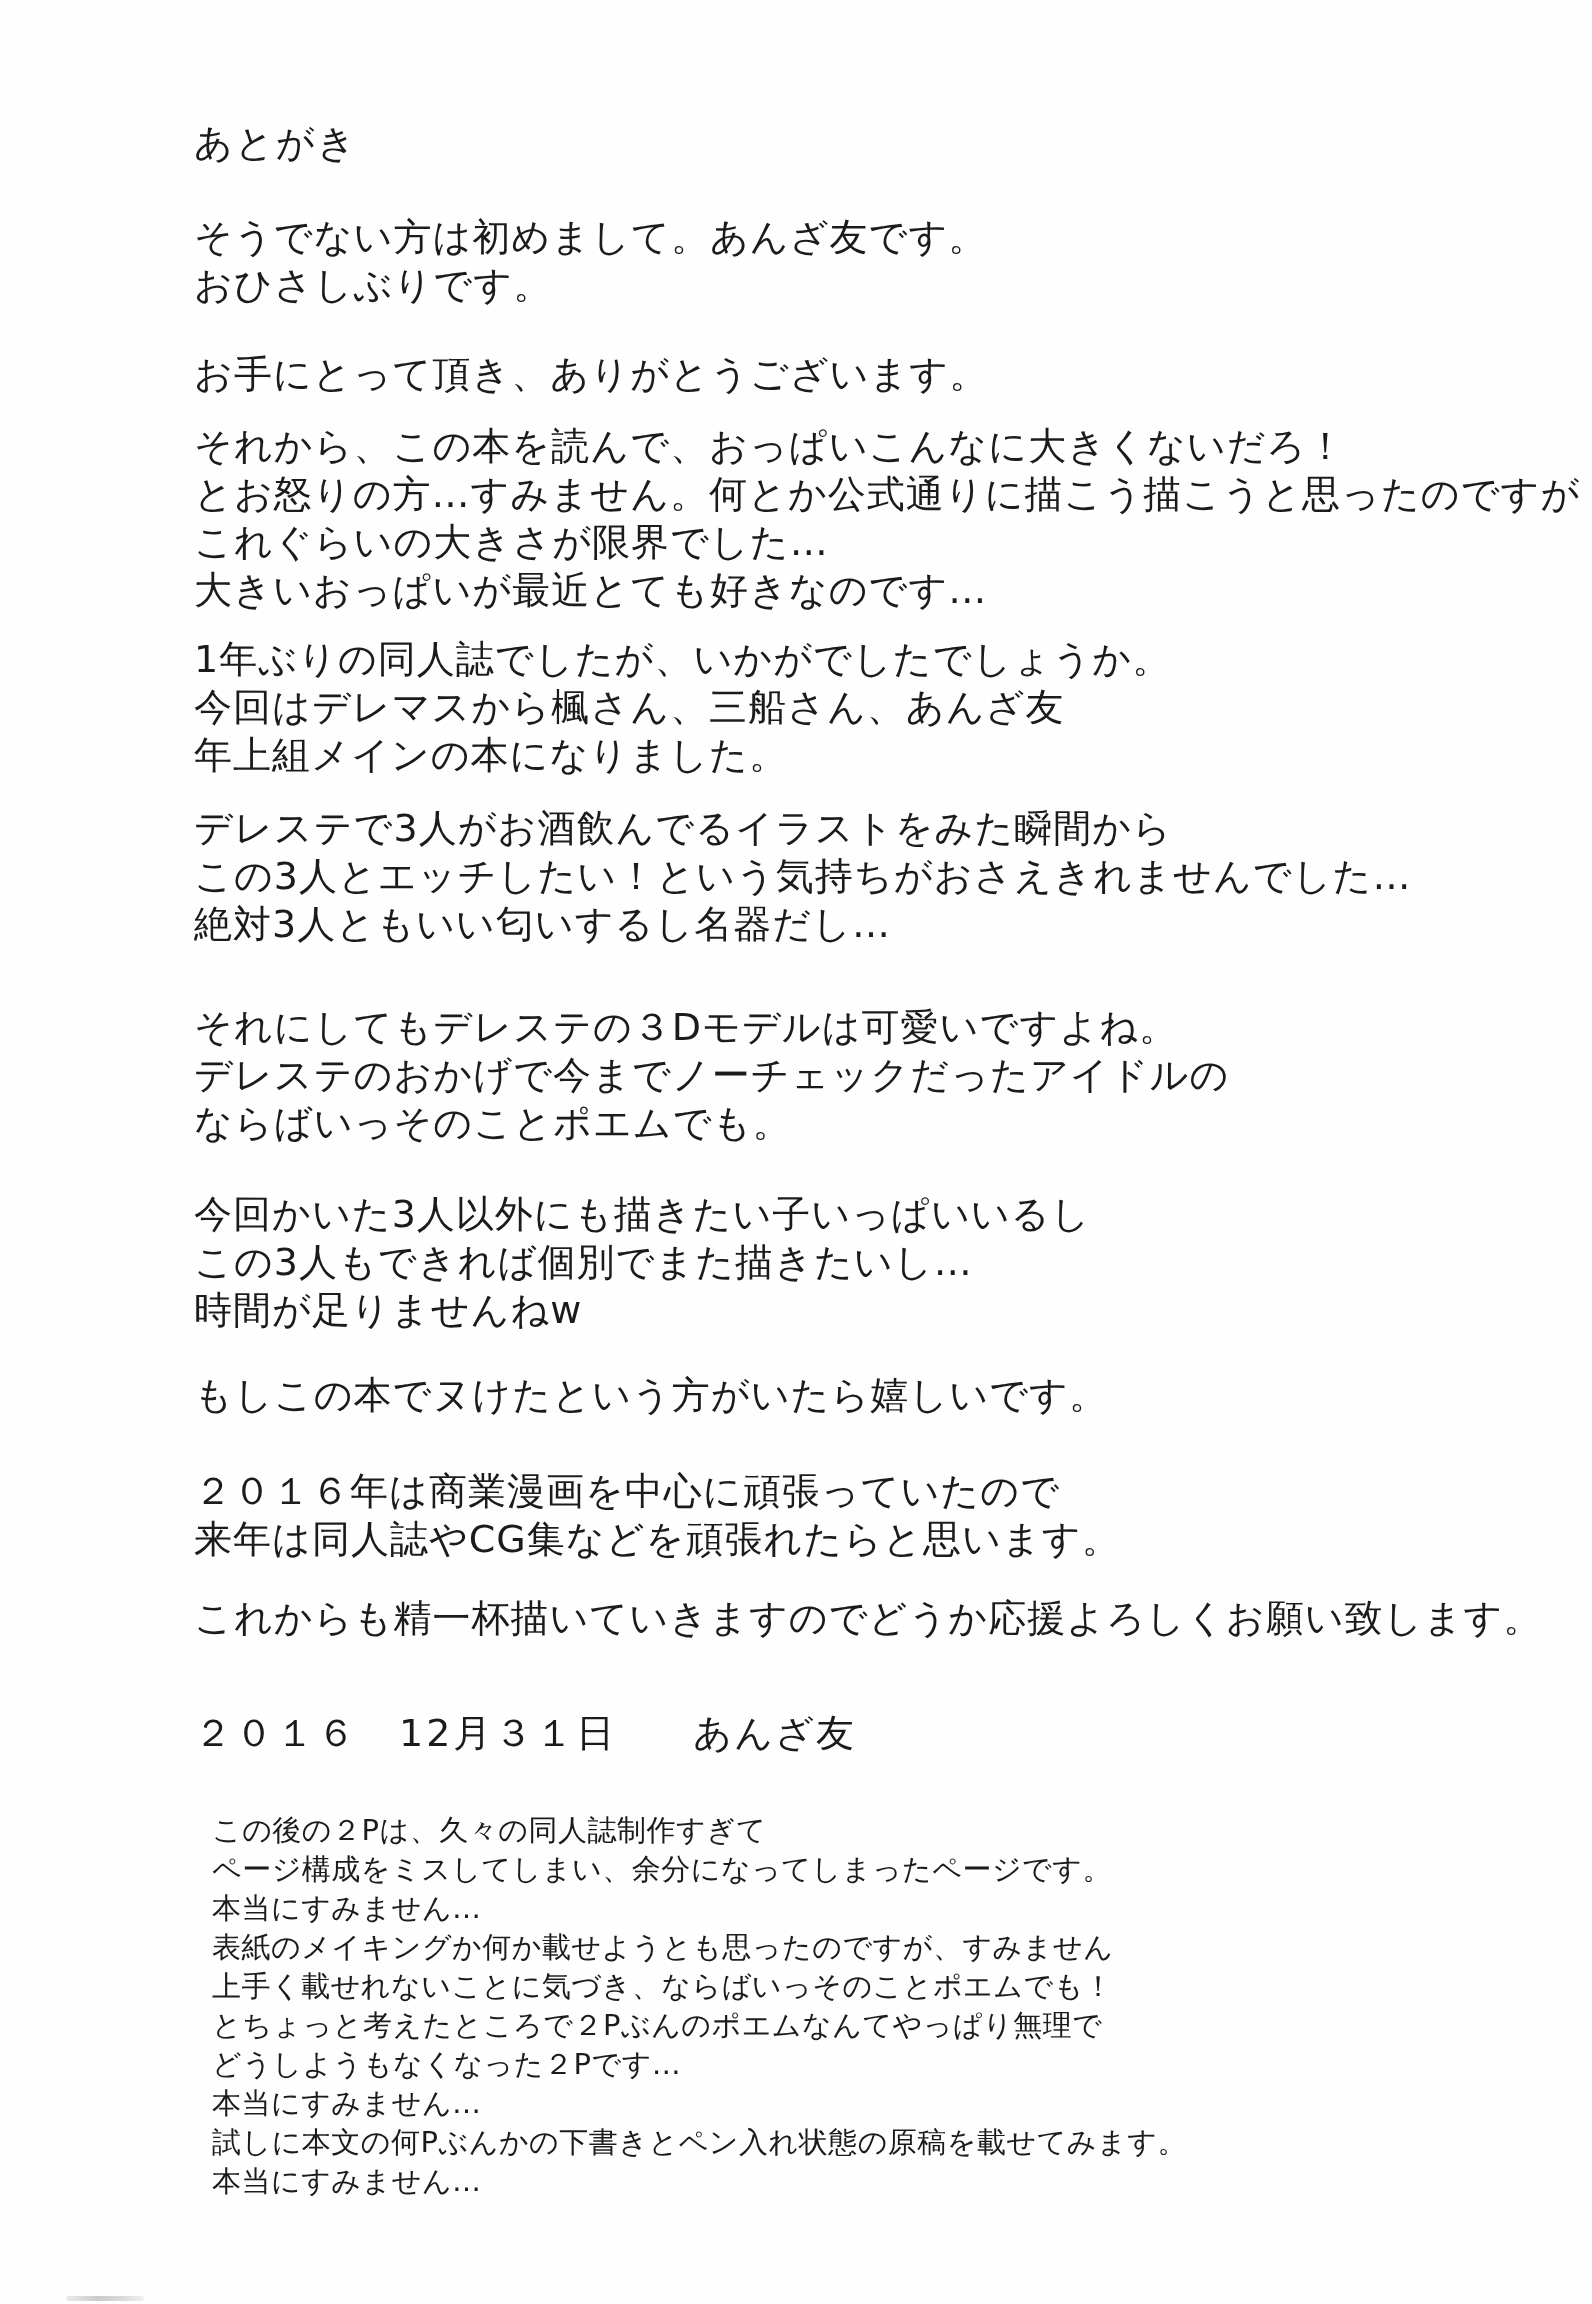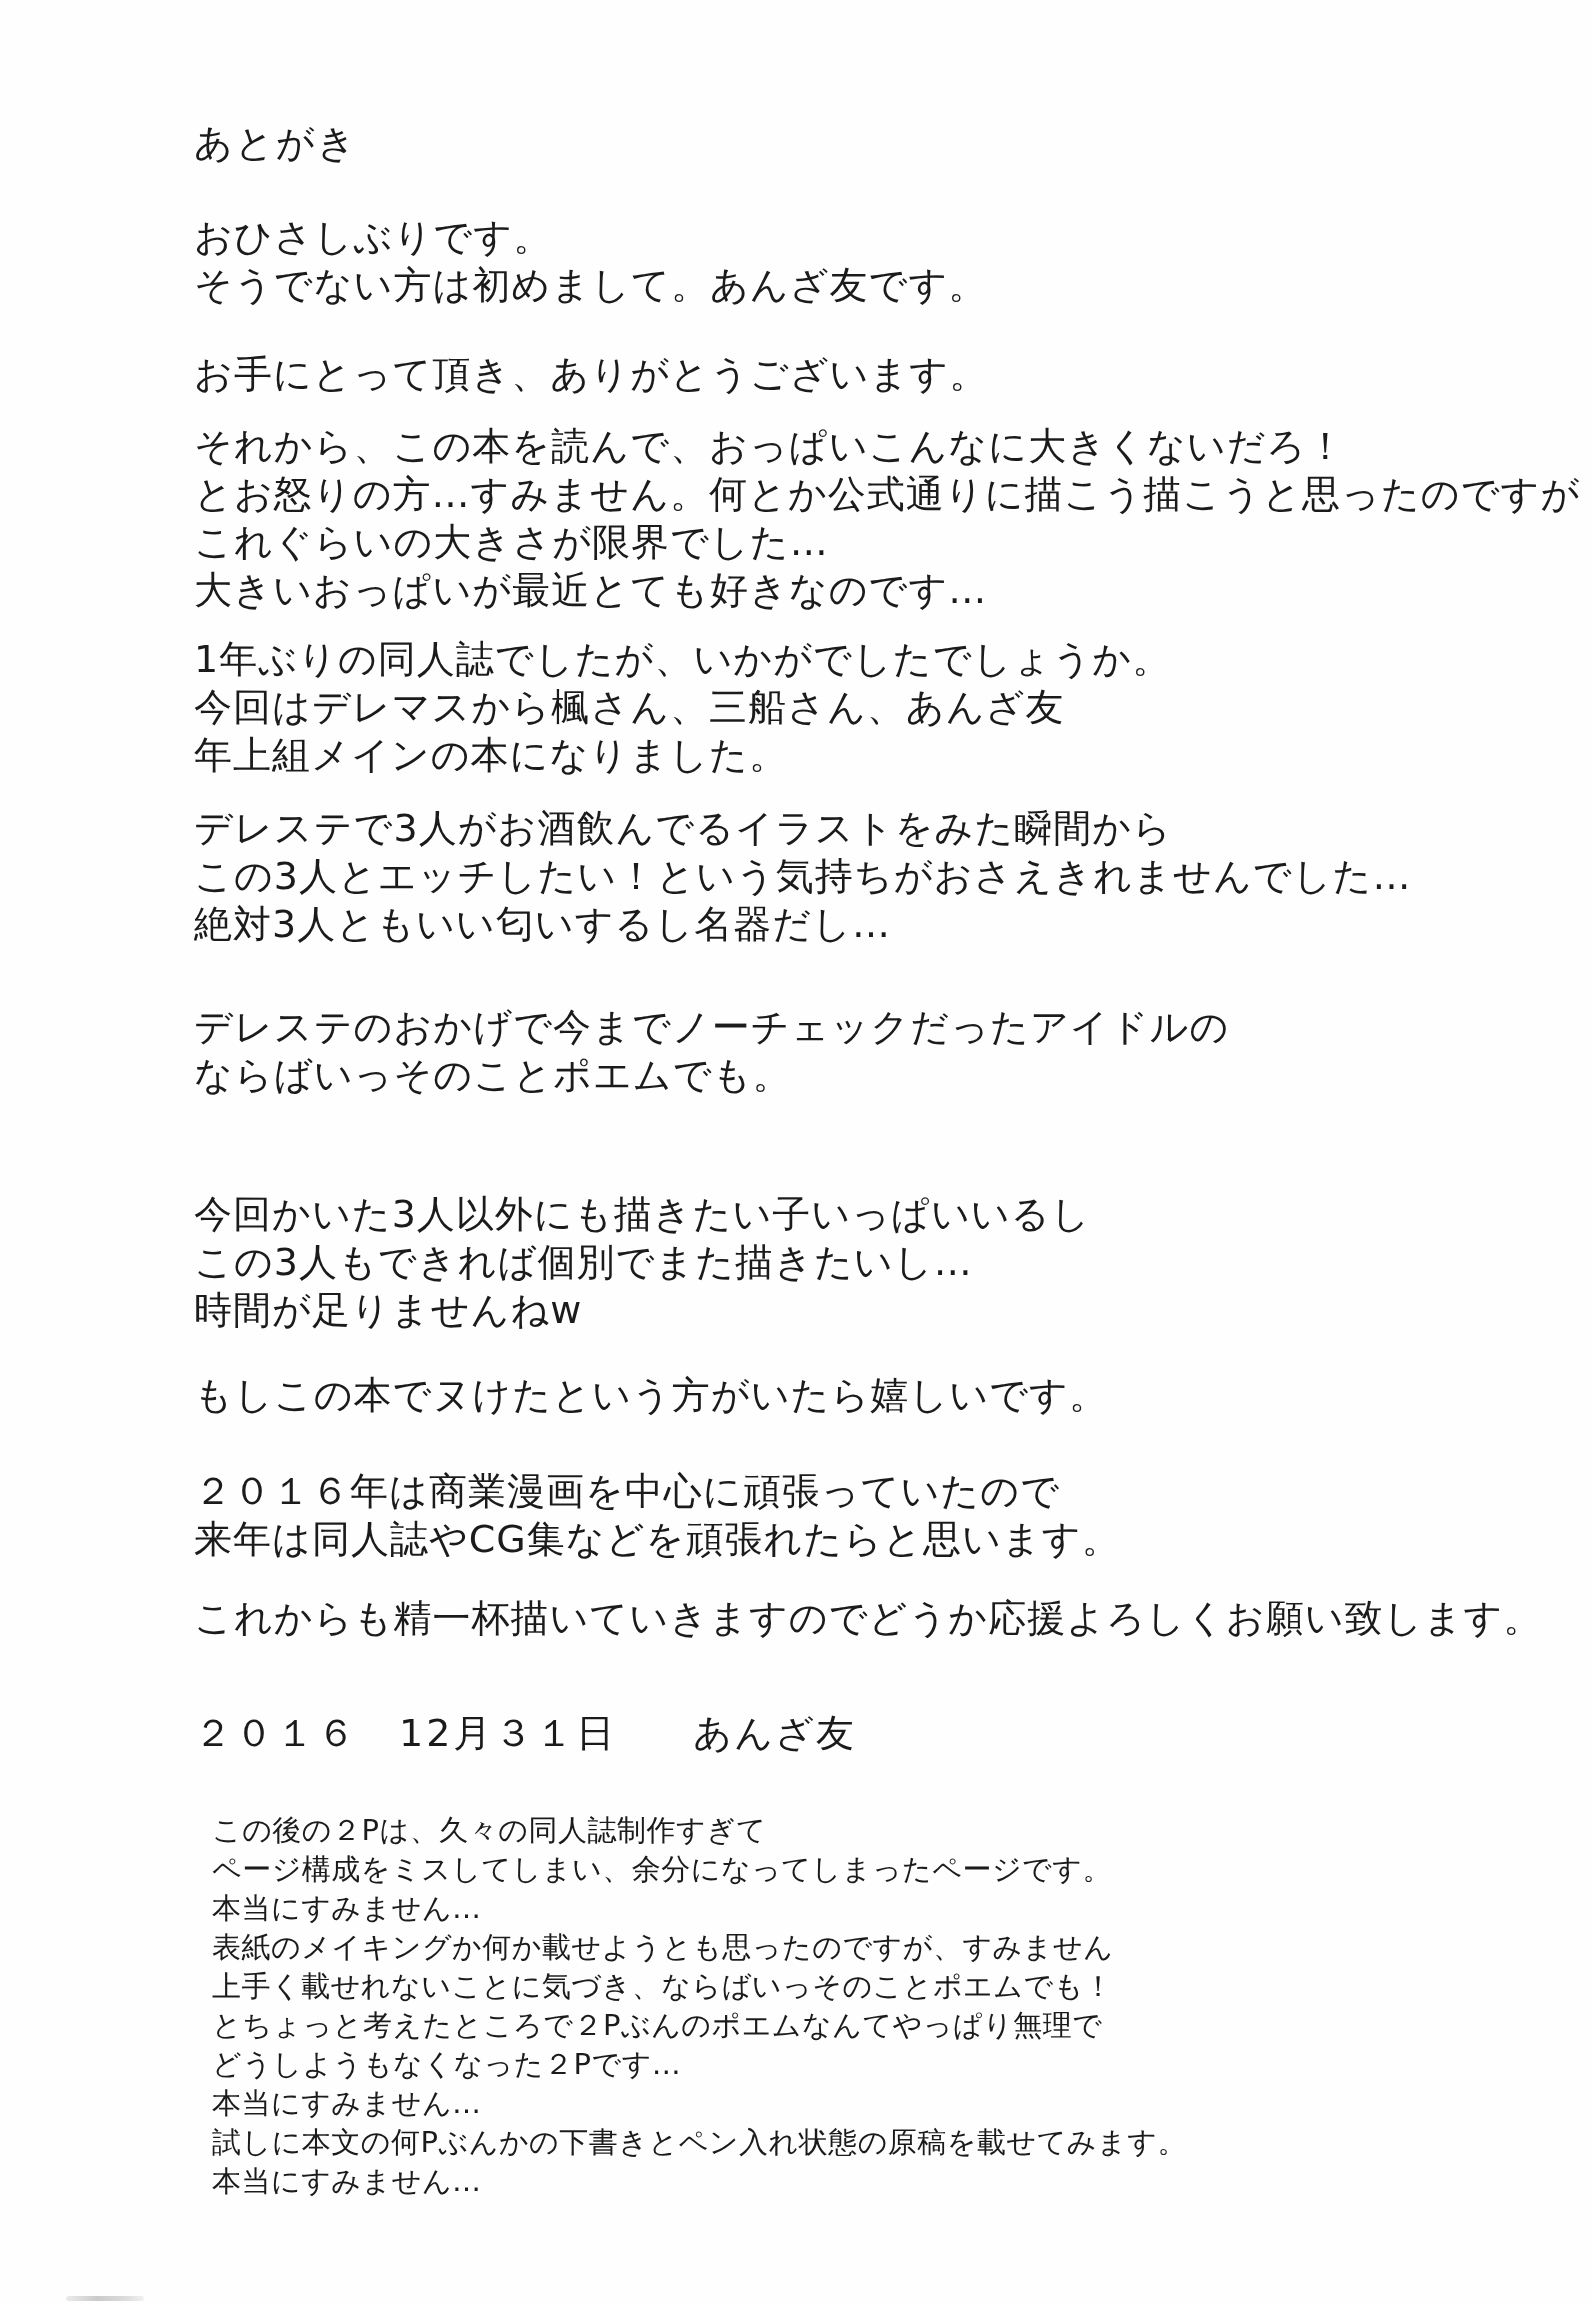--- a/index.html
+++ b/index.html
@@ -26,22 +26,22 @@
   }
 </style>
 </head>
 <body>
 
 <div class="page">
 
   <div class="block heading" style="top:119px">あとがき</div>
 
   <div class="block main" style="top:213px">
+    <span class="line">そうでない方は初めまして。あんざ友です。</span>
     <span class="line">おひさしぶりです。</span>
-    <span class="line">そうでない方は初めまして。あんざ友です。</span>
   </div>
 
   <div class="block main" style="top:350px">
     <span class="line">お手にとって頂き、ありがとうございます。</span>
   </div>
 
   <div class="block main" style="top:422px">
     <span class="line">それから、この本を読んで、おっぱいこんなに大きくないだろ！</span>
     <span class="line">とお怒りの方…すみません。何とか公式通りに描こう描こうと思ったのですが</span>
     <span class="line">これぐらいの大きさが限界でした…</span>
@@ -54,20 +54,21 @@
     <span class="line">年上組メインの本になりました。</span>
   </div>
 
   <div class="block main" style="top:804px">
     <span class="line">デレステで3人がお酒飲んでるイラストをみた瞬間から</span>
     <span class="line">この3人とエッチしたい！という気持ちがおさえきれませんでした…</span>
     <span class="line">絶対3人ともいい匂いするし名器だし…</span>
   </div>
 
   <div class="block main" style="top:1003px">
+    <span class="line">それにしてもデレステの３Dモデルは可愛いですよね。</span>
     <span class="line">デレステのおかげで今までノーチェックだったアイドルの</span>
     <span class="line">ならばいっそのことポエムでも。</span>
   </div>
 
   <div class="block main" style="top:1190px">
     <span class="line">今回かいた3人以外にも描きたい子いっぱいいるし</span>
     <span class="line">この3人もできれば個別でまた描きたいし…</span>
     <span class="line">時間が足りませんねw</span>
   </div>
 

